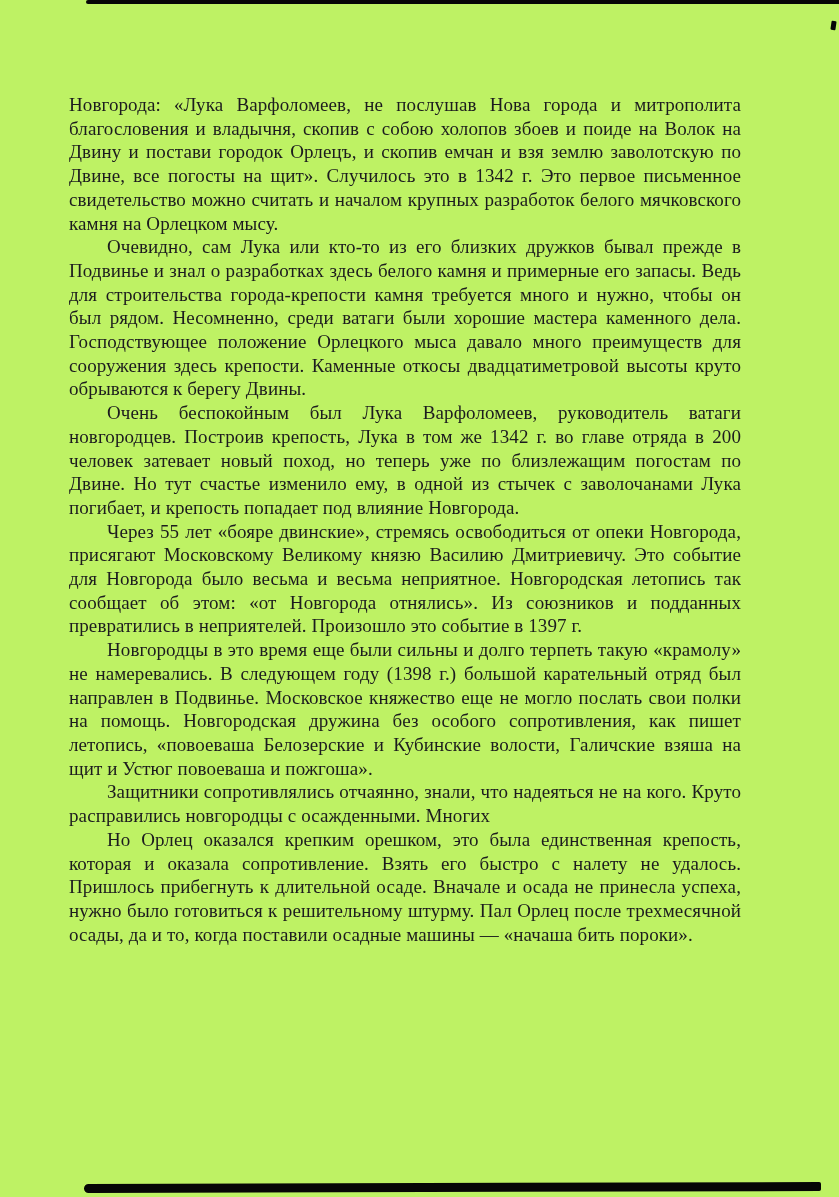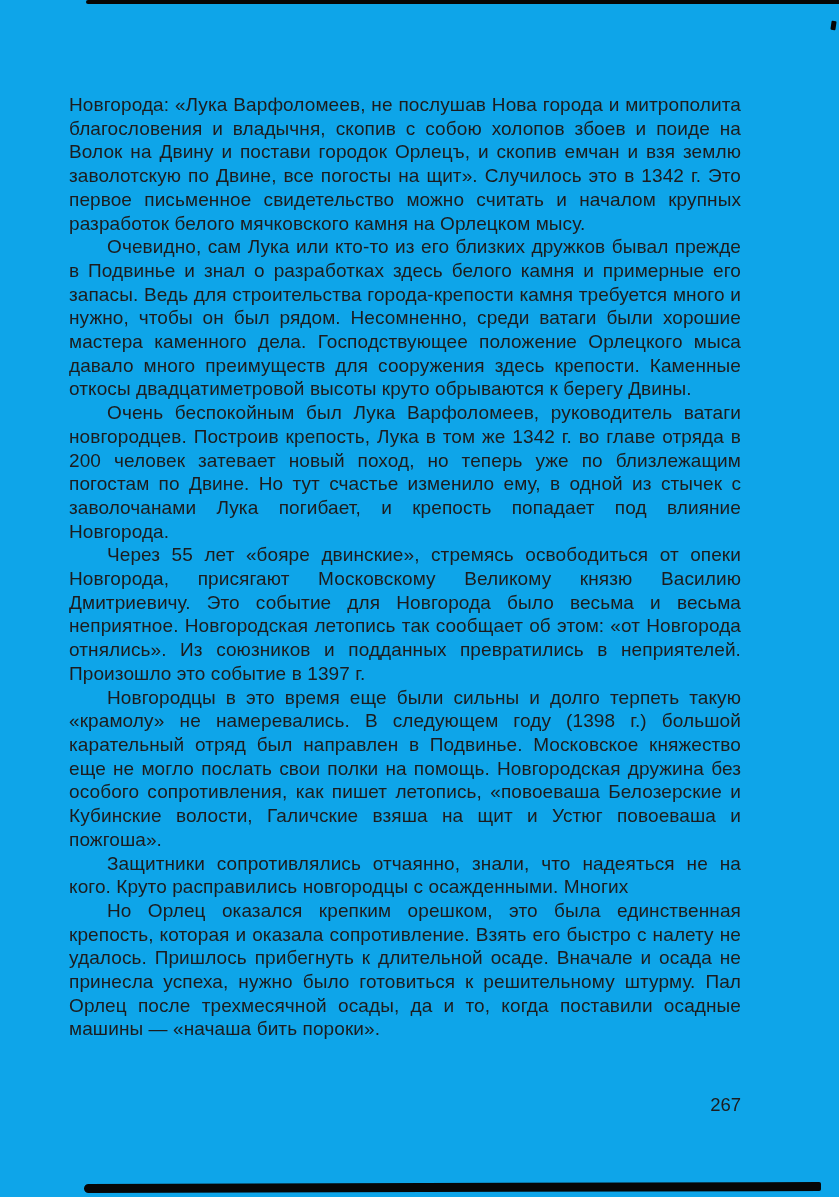--- a/index.html
+++ b/index.html
@@ -4,23 +4,23 @@
   <style>
     html, body {
       margin: 0;
       padding: 0;
       background: #ffffff;
     }
     .page {
       position: relative;
       width: 839px;
       height: 1197px;
-      background: #0ea5e9;
+      background: #bef264;
       overflow: hidden;
-      font-family: Liberation Sans, sans-serif;
+      font-family: Liberation Serif, serif;
       color: #1c1c1e;
     }
     
     .artifact {
       position: absolute;
       background: #060606;
     }
     .artifact-top {
       top: 0;
       left: 86px;
@@ -83,17 +83,16 @@
   <div class="text-block">
     <p>Новгорода: «Лука Варфоломеев, не послушав Нова города и митрополита благословения и владычня, скопив с собою холопов збоев и поиде на Волок на Двину и постави городок Орлецъ, и скопив емчан и взя землю заволотскую по Двине, все погосты на щит». Случилось это в 1342 г. Это первое письменное свидетельство можно считать и началом крупных разработок белого мячковского камня на Орлецком мысу.</p>
     <p class="indented">Очевидно, сам Лука или кто-то из его близких дружков бывал прежде в Подвинье и знал о разработках здесь белого камня и примерные его запасы. Ведь для строительства города-крепости камня требуется много и нужно, чтобы он был рядом. Несомненно, среди ватаги были хорошие мастера каменного дела. Господствующее положение Орлецкого мыса давало много преимуществ для сооружения здесь крепости. Каменные откосы двадцатиметровой высоты круто обрываются к берегу Двины.</p>
     <p class="indented">Очень беспокойным был Лука Варфоломеев, руководитель ватаги новгородцев. Построив крепость, Лука в том же 1342 г. во главе отряда в 200 человек затевает новый поход, но теперь уже по близлежащим погостам по Двине. Но тут счастье изменило ему, в одной из стычек с заволочанами Лука погибает, и крепость попадает под влияние Новгорода.</p>
     <p class="indented">Через 55 лет «бояре двинские», стремясь освободиться от опеки Новгорода, присягают Московскому Великому князю Василию Дмитриевичу. Это событие для Новгорода было весьма и весьма неприятное. Новгородская летопись так сообщает об этом: «от Новгорода отнялись». Из союзников и подданных превратились в неприятелей. Произошло это событие в 1397 г.</p>
     <p class="indented">Новгородцы в это время еще были сильны и долго терпеть такую «крамолу» не намеревались. В следующем году (1398 г.) большой карательный отряд был направлен в Подвинье. Московское княжество еще не могло послать свои полки на помощь. Новгородская дружина без особого сопротивления, как пишет летопись, «повоеваша Белозерские и Кубинские волости, Галичские взяша на щит и Устюг повоеваша и пожгоша».</p>
     <p class="indented">Защитники сопротивлялись отчаянно, знали, что надеяться не на кого. Круто расправились новгородцы с осажденными. Многих</p>
     <p class="indented">Но Орлец оказался крепким орешком, это была единственная крепость, которая и оказала сопротивление. Взять его быстро с налету не удалось. Пришлось прибегнуть к длительной осаде. Вначале и осада не принесла успеха, нужно было готовиться к решительному штурму. Пал Орлец после трехмесячной осады, да и то, когда поставили осадные машины — «начаша бить пороки».</p>
   </div>
 
-  <div class="page-number">267</div>
 
   <div class="artifact artifact-bottom"></div>
 
 </div>
 
 </body></html>

